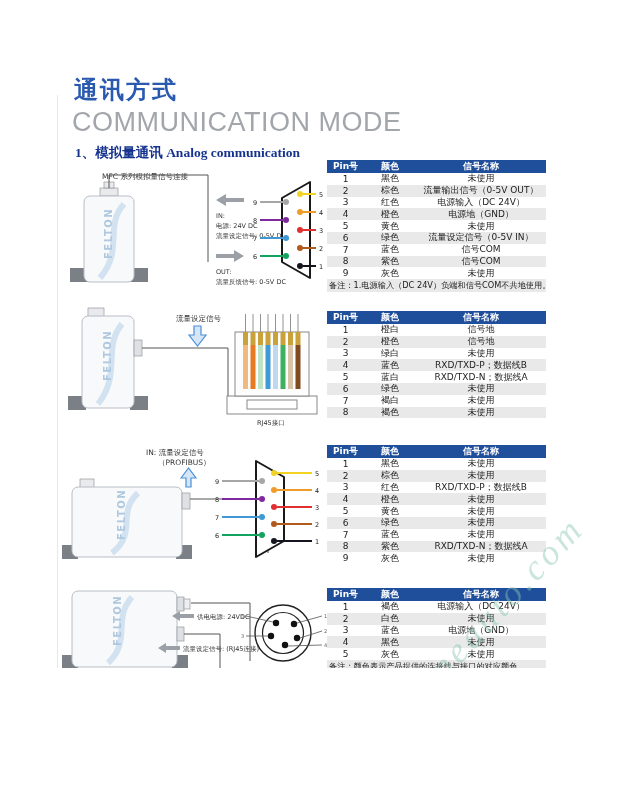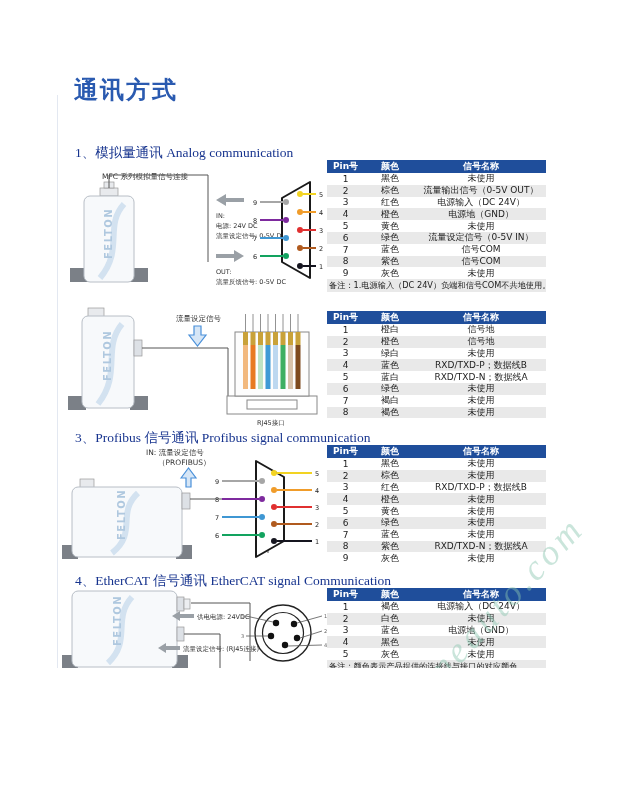--- a/index.html
+++ b/index.html
@@ -3,21 +3,21 @@
 <meta charset="utf-8">
 <style>
   html,body{margin:0;padding:0;background:#fff;}
   .page{position:relative;width:629px;height:668px;background:#ffffff;overflow:hidden;
         font-family:"DejaVu Sans",sans-serif;}
   .left-rule{position:absolute;left:57px;top:95px;width:1px;height:690px;background:#e3e8f1;}
   .title-cn{position:absolute;left:74px;top:74px;font-size:24px;font-weight:bold;
             color:#2a5ab0;letter-spacing:2px;font-family:"DejaVu Sans",sans-serif;}
   .title-en{position:absolute;left:72px;top:107px;font-size:27px;color:#a2a6ab;
             letter-spacing:.5px;font-family:"Liberation Sans",sans-serif;}
-  .sec-h{position:absolute;left:75px;font-family:"Liberation Serif",serif;font-weight:normal;
+  .sec-h{position:absolute;left:75px;font-family:"Liberation Serif",serif;font-weight:bold;
          font-size:13.5px;color:#16338e;white-space:nowrap;}
   .pin-table{position:absolute;left:327px;width:219px;font-size:9px;color:#1c1c1c;text-align:center;}
   .pt-hdr{display:flex;background:#1f4e9b;color:#fff;height:13px;align-items:center;font-weight:bold;}
   .pt-row{display:flex;height:11.8px;align-items:center;background:#fff;}
   .pt-row.alt{background:#e9e9e9;}
   .pin-table .c0{width:37px;} .pin-table .c1{width:52px;} .pin-table .c2{flex:1;}
   .pt-note{height:13px;line-height:13px;background:#e9e9e9;font-size:8.2px;text-align:left;
            padding-left:2px;white-space:nowrap;overflow:hidden;}
   .diagram{position:absolute;}
   .watermark{position:absolute;left:328px;top:768px;transform:rotate(-47deg);
@@ -31,24 +31,23 @@
   .tiny{font-size:5px;fill:#666;}
   .logo{font-size:10px;fill:#afc8df;letter-spacing:1.5px;font-weight:bold;}
 </style>
 </head>
 <body>
 
 <div class="page">
   <div class="left-rule"></div>
 
   <div class="title-cn">通讯方式</div>
+  <div class="title-en">COMMUNICATION MODE</div>
 
   <div class="sec-h" style="top:144px">1、模拟量通讯 Analog communication</div>
-  <div class="sec-h" style="top:429px">3、Profibus 信号通讯 Profibus signal communication</div>
-  <div class="sec-h" style="top:572px">4、EtherCAT 信号通讯 EtherCAT signal Communication</div>
 
   <div class="pin-table" style="top:160px">
       <div class="pt-hdr">
         <span class="c0">Pin号</span>
         <span class="c1">颜色</span>
         <span class="c2">信号名称</span>
       </div>
       <div class="pt-row">
         <span class="c0">1</span>
         <span class="c1">黑色</span>

